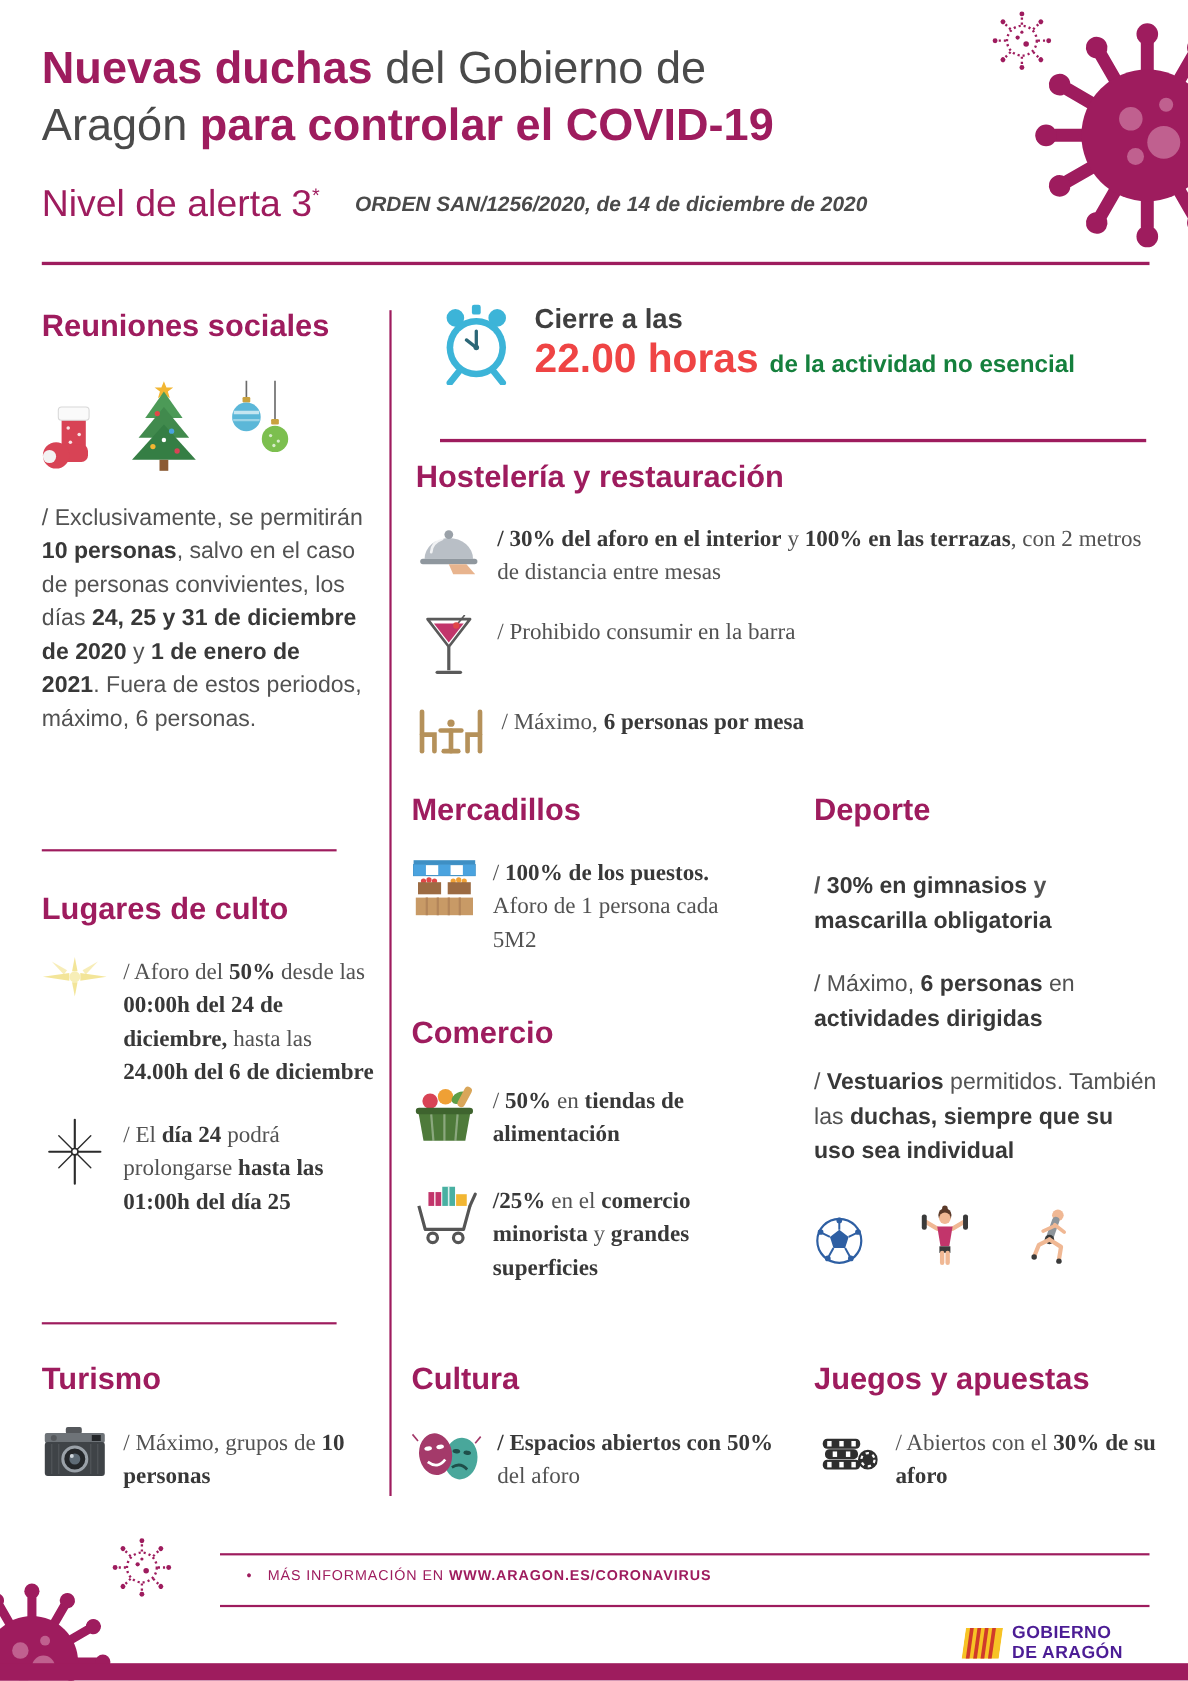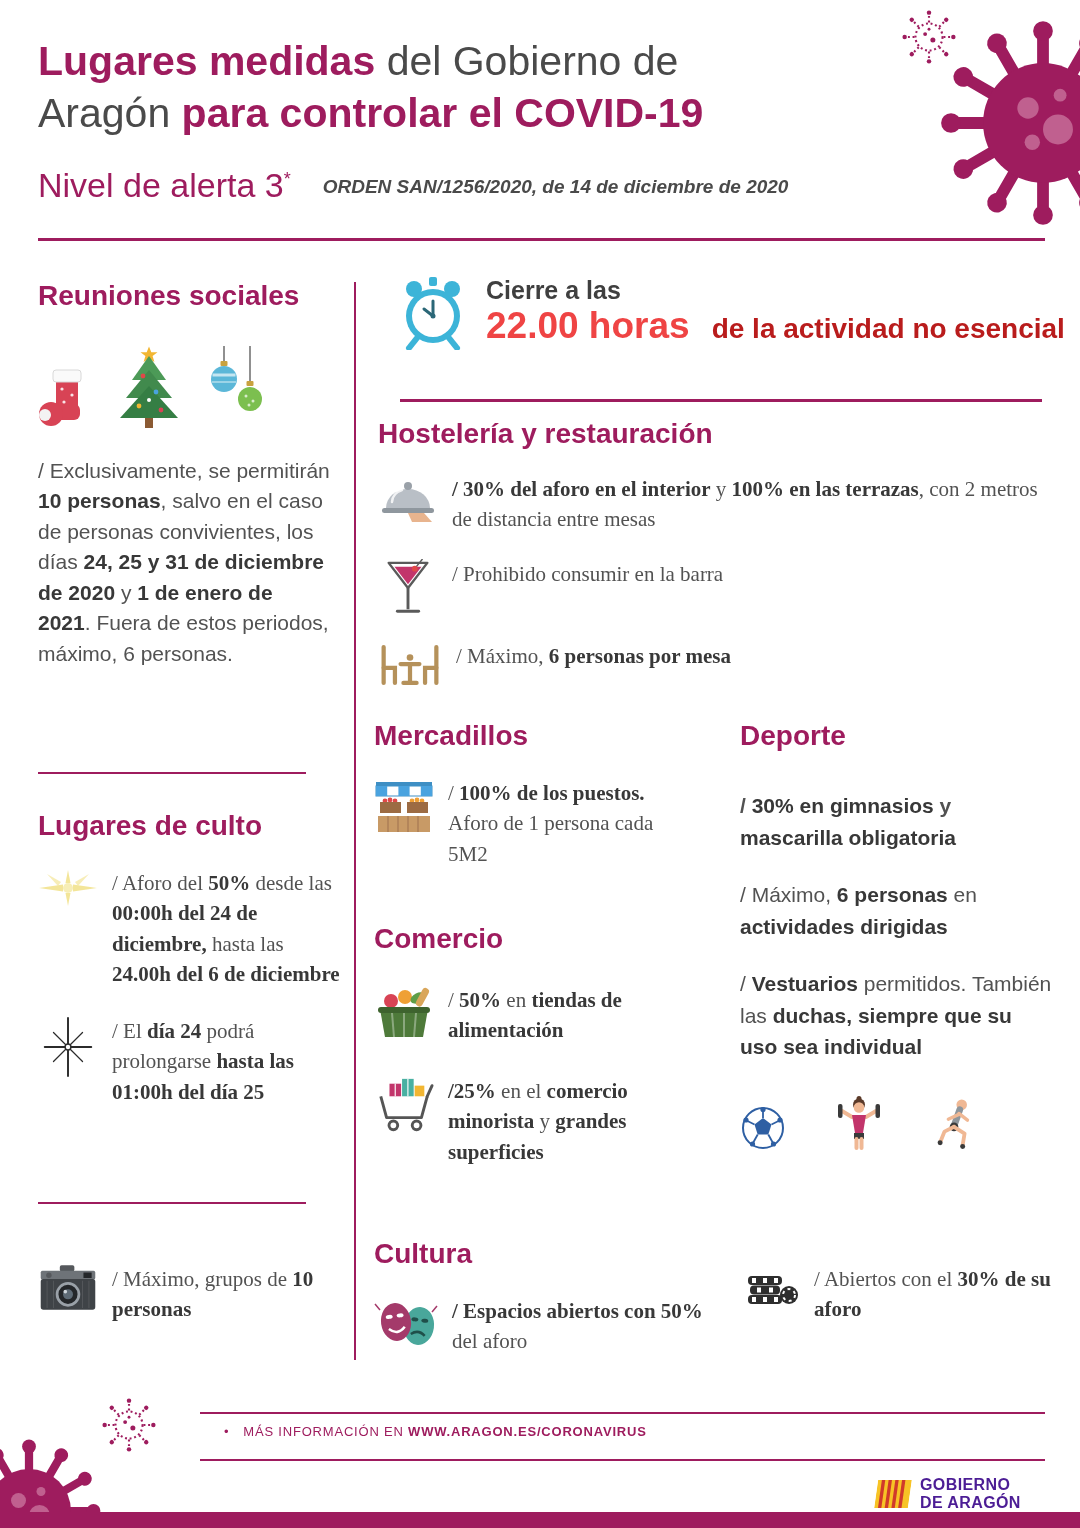--- a/index.html
+++ b/index.html
@@ -37,21 +37,21 @@
   .div2 { left:38px; top:1202px; width:268px; height:2px; }
   .sec-turismo { left:38px; top:1238px; width:302px; }
 
   
   .vrule { left:354px; top:282px; width:2px; height:1078px; }
 
   
   .closing { left:400px; top:276px; width:668px; display:flex; gap:20px; }
   .closing-intro { font-size:25px; font-weight:700; color:#3F3F3F; }
   .closing-time { font-size:37px; font-weight:700; color:#ef4444; }
-  .closing-rest { font-size:28px; font-weight:700; color:#b91c1c; margin-left:22px; }
+  .closing-rest { font-size:22px; font-weight:700; color:#15803d; margin-left:10px; }
   .closing-rule { left:400px; top:399px; width:642px; height:3px; }
 
   
   .sec-hosteleria { left:378px; top:418px; width:672px; }
   .sec-hosteleria .item { margin-top:24px; }
   .sec-mercadillos { left:374px; top:720px; width:292px; }
   .sec-comercio { left:374px; top:923px; width:316px; }
   .sec-comercio .item { margin-top:30px; }
   .sec-deporte { left:740px; top:720px; width:314px; }
   .sec-deporte .txt { margin-top:26px; line-height:1.5; }
@@ -178,21 +178,21 @@
         <g fill="#9E1C5E">
             <circle cx="26" cy="27" r="2"></circle>
             <circle cx="34" cy="33" r="2.6"></circle>
             <circle cx="30" cy="22" r="1.5"></circle>
           </g>
       </symbol>
     </defs>
   </svg>
 
   <h1 class="abs hdr-title">
-    <b>Lugares medidas</b><span> del Gobierno de</span><br>
+    <b>Nuevas duchas</b><span> del Gobierno de</span><br>
     <span>Aragón </span><b>para controlar el COVID-19</b>
   </h1>
   <div class="abs hdr-alert">
     <div class="alert"><span>Nivel de alerta 3</span><sup>*</sup></div>
     <div class="order">ORDEN SAN/1256/2020, de 14 de diciembre de 2020</div>
   </div>
   <div class="abs rule hdr-rule"></div>
   <svg class="abs virus-tr-small" viewBox="0 0 60 60">
       <use href="#virus-dotted"></use>
     </svg>
@@ -280,20 +280,21 @@
         <circle cx="27" cy="32" r="3" fill="#fff" stroke="#2B2B2B" stroke-width="1.5"></circle>
       </svg>
         </span>
       <p class="txt"><span>/ El </span><b>día 24</b><span> podrá prolongarse </span><b>hasta las 01:00h del día 25</b></p>
     </div>
   </section>
 
   <div class="abs rule div2"></div>
 
   <section class="abs sec-turismo">
+    <h2 class="sec-title">Turismo</h2>
     <div class="item">
       <span class="ic">
           <svg width="60" height="48" viewBox="0 0 66 52">
         <rect x="24" y="1" width="16" height="7" rx="2" fill="#55585C"></rect>
         <rect x="3" y="7" width="60" height="10" rx="2" fill="#6E7378"></rect>
         <rect x="3" y="16" width="60" height="34" rx="3" fill="#3F4347"></rect>
         <g stroke="rgba(255,255,255,0.12)">
               <line x1="10" y1="18" x2="10" y2="48"></line>
               <line x1="17" y1="18" x2="17" y2="48"></line>
               <line x1="49" y1="18" x2="49" y2="48"></line>
@@ -526,20 +527,21 @@
               <ellipse cx="27" cy="20" rx="3.5" ry="2" fill="#fff"></ellipse>
           <path d="M14 32 q8 8 16 0" fill="none" stroke="#fff" stroke-width="2.5"></path>
         </g>
       </svg>
         </span>
       <p class="txt"><b>/ Espacios abiertos con 50%</b><span> del aforo</span></p>
     </div>
   </section>
 
   <section class="abs sec-juegos">
+    <h2 class="sec-title">Juegos y apuestas</h2>
     <div class="item">
       <span class="ic">
           <svg width="56" height="50" viewBox="0 0 56 50">
         <g fill="#2E2E2E">
           <rect x="6" y="31" width="34" height="9" rx="4"></rect>
           <rect x="8" y="21.5" width="30" height="9" rx="4"></rect>
           <rect x="6" y="12" width="34" height="9" rx="4"></rect>
         </g>
         <g fill="#fff">
           <rect x="10" y="33" width="4" height="5"></rect>

